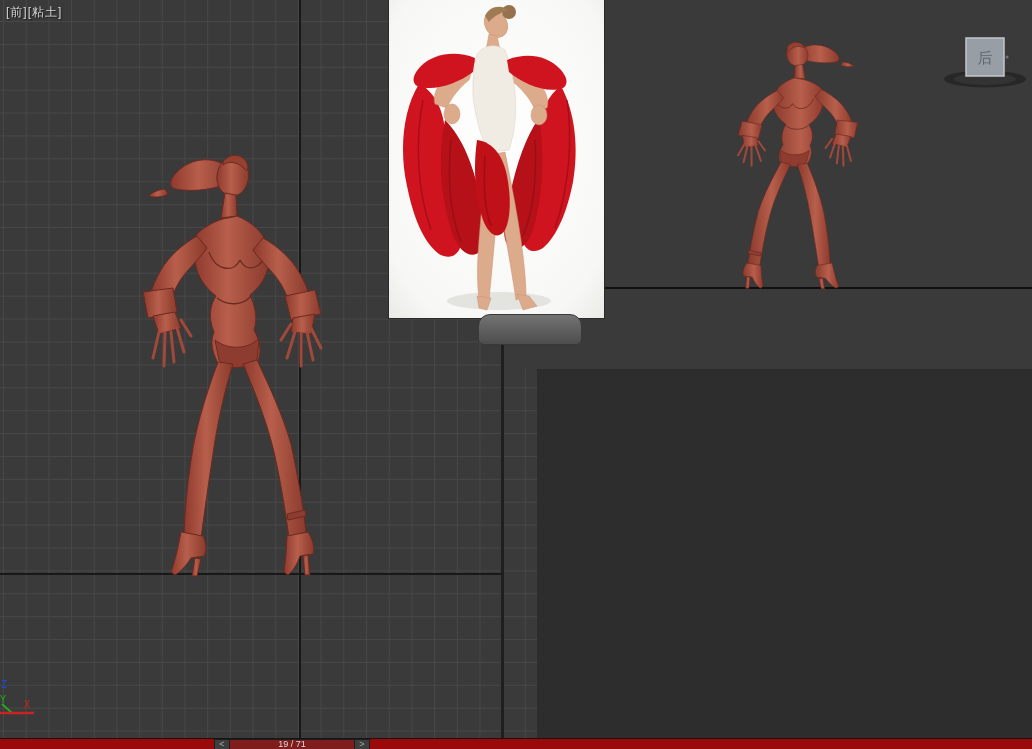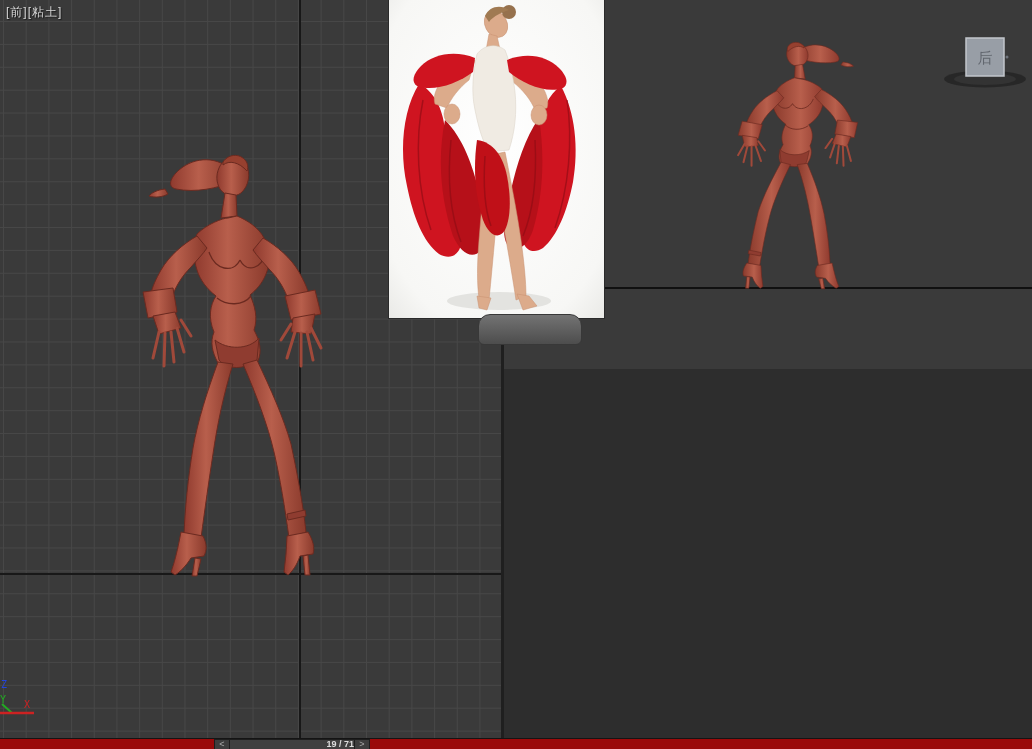--- a/index.html
+++ b/index.html
@@ -1,21 +1,21 @@
 <!DOCTYPE html>
 <html style="--canvas-bg: #2d2d2d; --viewport-bg: #3a3a3a; --grid-line: #474747; --origin-line: #181818; --label-text: #d6d6d6; --autokey-red: #9a0a0a; --active-border-red: #8e1414; --clay-mid: #a84a3e; --clay-light: #c06a57; --clay-dark: #6b2a20; --axis-x-red: #cc2222; --axis-y-green: #22aa22; --axis-z-blue: #2244dd; --fabric-red: #cf1420; --skin: #dcab8b;"><head>
 <meta charset="utf-8">
 <style>
   html,body{margin:0;padding:0;background:#222;}
   #app{
     position:relative;width:1032px;height:749px;overflow:hidden;
     background:var(--canvas-bg,#2d2d2d);
     font-family:"Liberation Sans","DejaVu Sans",sans-serif;
   }
-  .viewport{position:absolute;background:var(--viewport-bg,#3a3a3a);}
+  .viewport{position:absolute;background:var(--viewport-bg,#3a3a3a);padding-left:36px;}
   
   #vp-front{
     left:0;top:0;width:501px;height:738px;
     background-image:
       linear-gradient(to right, var(--grid-line,#474747) 1px, transparent 1px),
       linear-gradient(to bottom, var(--grid-line,#474747) 1px, transparent 1px);
     background-size:22.7px 22.9px;
     background-position:3px 21px;
     background-color:var(--viewport-bg,#3a3a3a);
   }
@@ -51,22 +51,22 @@
     background:var(--autokey-red,#9a0a0a);
     border-top:1px solid #141414;box-sizing:content-box;z-index:9;
     display:flex;align-items:stretch;
   }
   #frame-group{position:absolute;left:214px;top:0;height:11px;display:flex;}
   .tl-btn{
     width:16px;height:11px;background:#3e3e3e;border:1px solid #1e1e1e;box-sizing:border-box;
     color:#aaa;font-size:9px;line-height:9px;text-align:center;cursor:pointer;
   }
   #frame-display{
-    width:124px;height:11px;background:#404040;border-top:1px solid #1e1e1e;border-bottom:1px solid #1e1e1e;
-    box-sizing:border-box;color:#ddd;font-size:9px;line-height:9px;text-align:right;cursor:ew-resize;font-weight:bold;
+    width:124px;height:11px;background:#7f1d1d;border-top:1px solid #1e1e1e;border-bottom:1px solid #1e1e1e;
+    box-sizing:border-box;color:#ddd;font-size:9px;line-height:9px;text-align:center;cursor:ew-resize;
   }
   svg{display:block;}
   .axis-x{stroke:var(--axis-x-red,#cc2222);}
   .axis-y{stroke:var(--axis-y-green,#22aa22);}
   .axis-z{stroke:var(--axis-z-blue,#2244dd);}
   text.ax{font-family:"DejaVu Sans Mono",monospace;font-size:10px;}
   .vc-face-label{font-size:15px;fill:#61666e;font-family:"DejaVu Sans",sans-serif;}
 </style>
 </head>
 <body>

